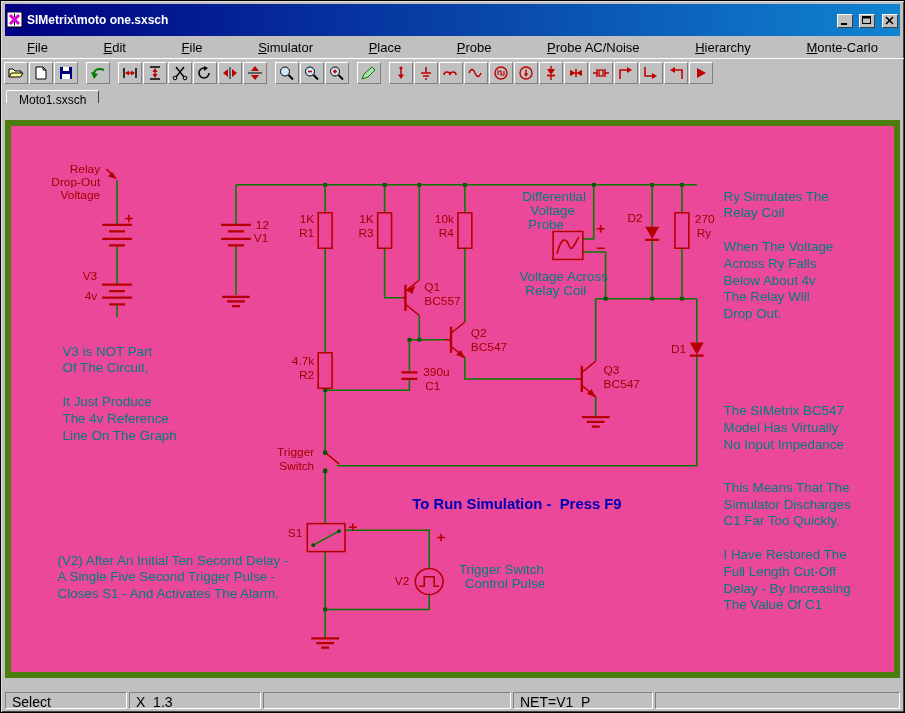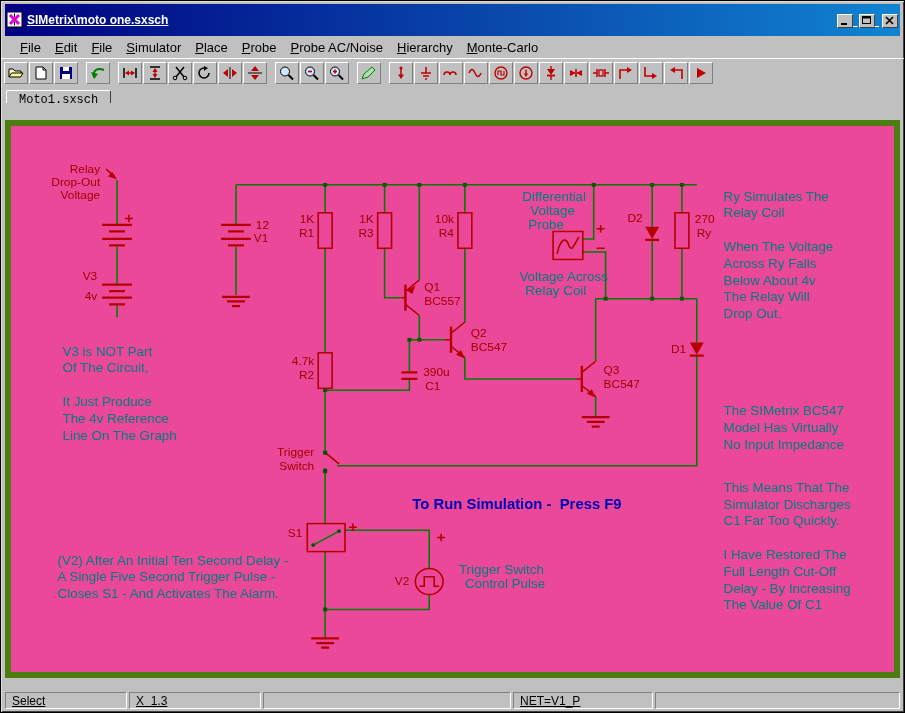--- a/index.html
+++ b/index.html
@@ -1,40 +1,40 @@
 <!DOCTYPE html>
 <html><head>
 <meta charset="utf-8">
 <style>
   html,body{margin:0;padding:0;background:#808080;}
   *{box-sizing:border-box;}
   .window{width:905px;height:713px;background:#c0c0c0;border:1px solid #000;
     box-shadow:inset 1px 1px 0 #dfdfdf, inset -1px -1px 0 #404040;
     display:flex;flex-direction:column;font-family:"Liberation Sans",sans-serif;}
   .titlebar{height:19px;margin:3px 4px 1px;background:linear-gradient(90deg,#000080,#1084d0);
-    display:flex;align-items:center;padding:16px 2px;color:#fff;flex:0 0 auto;text-decoration:underline;}
+    display:flex;align-items:center;padding:16px 2px;color:#fff;flex:0 0 auto;}
   .app-icon{width:16px;height:16px;display:inline-flex;}
   .title-text{font-size:12px;font-weight:bold;margin-left:4px;flex:1;white-space:nowrap;overflow:hidden;}
   .winbtn{width:16px;height:14px;background:#c0c0c0;border:1px solid;border-color:#fff #404040 #404040 #fff;
     padding:0;display:inline-flex;align-items:center;justify-content:center;margin-left:1px;cursor:default;}
   .winbtn.gap{margin-left:3px;}
-  .menubar{display:flex;align-items:center;padding:0 12px;height:21px;flex:0 0 auto;}
+  .menubar{display:flex;align-items:center;padding:0 19px;height:21px;flex:0 0 auto;justify-content:space-between;}
   .menu-item{display:inline-block;padding:2px 7px;font-size:13px;color:#000;}
   .menu-item::first-letter{text-decoration:underline;}
   .toolbar{display:flex;align-items:center;padding:2px 3px;height:28px;border-top:1px solid #fff;flex:0 0 auto;}
   .tbtn{width:24px;height:22px;background:#c0c0c0;border:1px solid;border-color:#fff #808080 #808080 #fff;
     display:inline-flex;align-items:center;justify-content:center;margin-right:1px;padding:0;}
   .tb-sep{width:7px;height:22px;flex:0 0 auto;}
-  .tabbar{display:flex;padding:4px 5px 5px;height:22px;flex:0 0 auto;font-family:Liberation Mono, monospace;}
+  .tabbar{display:flex;padding:4px 5px 5px;height:22px;flex:0 0 auto;}
   .tab{padding:2px 12px;font-size:12px;background:#c0c0c0;border:1px solid;
     border-color:#fff #404040 #c0c0c0 #fff;border-bottom:none;border-radius:2px 2px 0 0;}
   .canvas{flex:1;margin:12px 4px;background:#ec4899;border:6px solid #4d7c0f;position:relative;overflow:hidden;}
   .canvas svg{position:absolute;left:0;top:0;width:100%;height:100%;}
   .statusbar{display:flex;gap:2px;padding:2px 4px 3px;height:22px;align-items:stretch;flex:0 0 auto;}
-  .spanel{border:1px solid;border-color:#808080 #fff #fff #808080;font-size:12px;padding:1px 6px;white-space:pre;overflow:hidden;text-decoration:underline;}
+  .spanel{border:1px solid;border-color:#808080 #fff #fff #808080;font-size:14px;padding:1px 6px;white-space:pre;overflow:hidden;}
   .sp1{width:122px;} .sp2{width:132px;} .sp3{width:248px;} .sp4{width:140px;} .sp5{flex:1;}
   
   .wire path{stroke:#007d00;stroke-width:1.6;fill:none;}
   .comp{stroke:#b40000;stroke-width:1.6;fill:none;}
   .compthick{stroke:#b40000;stroke-width:2.4;fill:none;}
   .compfill{fill:#b40000;stroke:none;}
   .gwire{stroke:#007d00;stroke-width:1.6;fill:none;}
   .dot{fill:#005500;stroke:none;}
   .lbl{font:12px "Liberation Sans",sans-serif;fill:#a00000;}
   .ann{font:13.5px "Liberation Sans",sans-serif;fill:#007d7d;}

